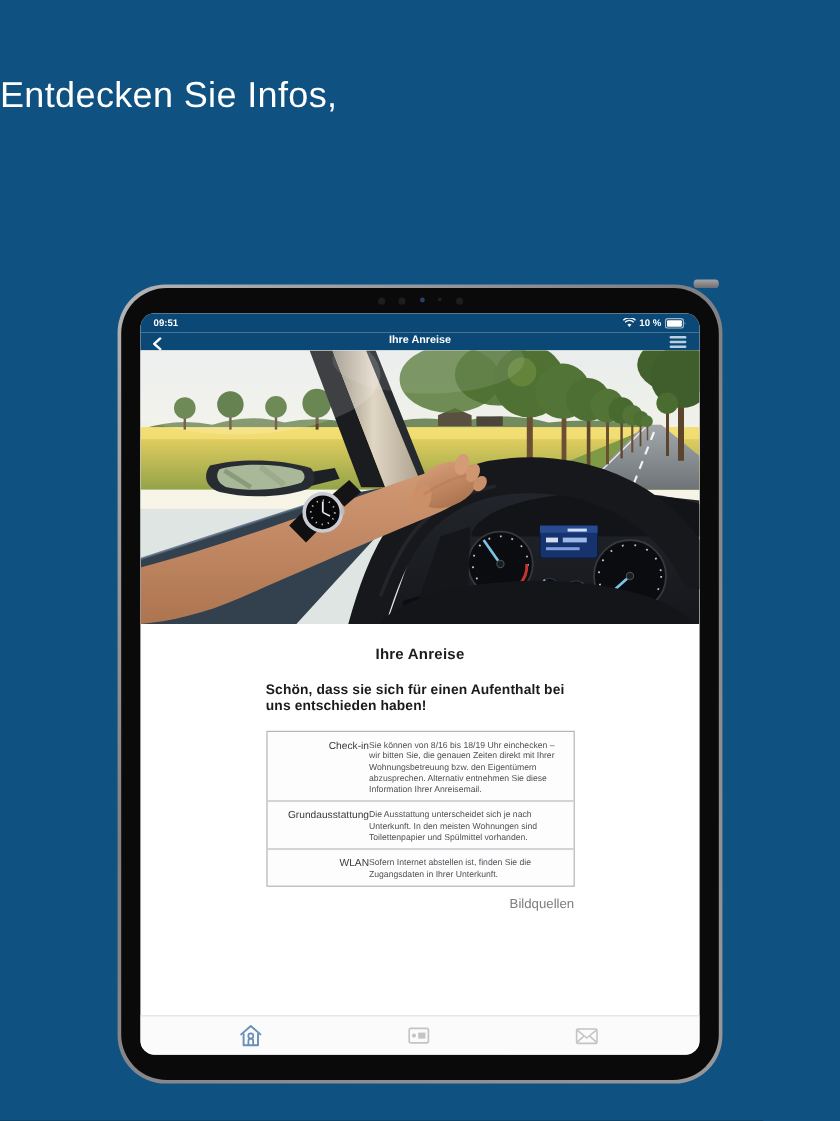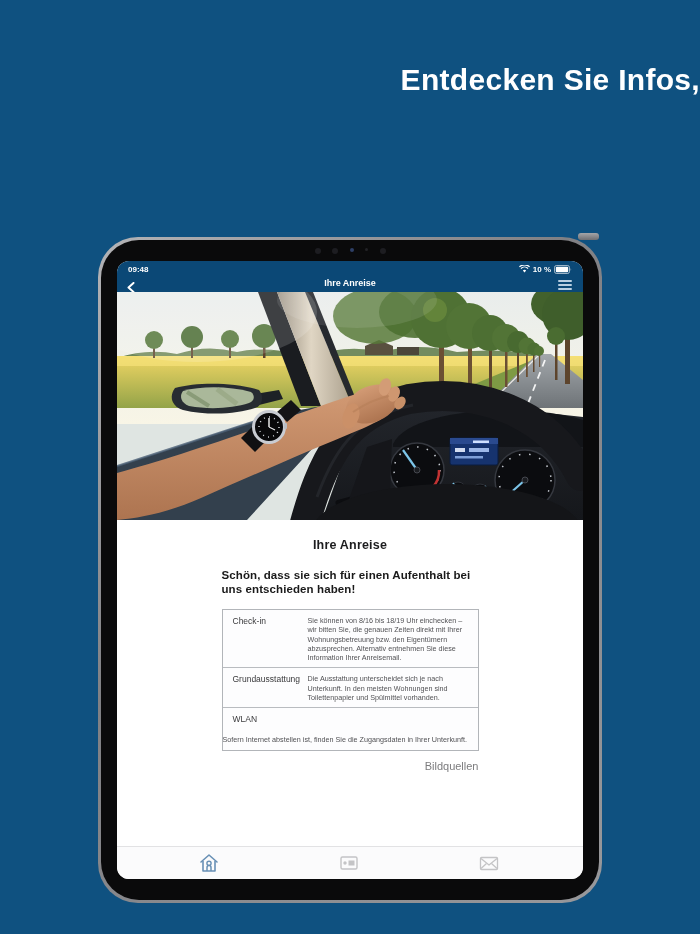--- a/index.html
+++ b/index.html
@@ -4,22 +4,22 @@
 <style>
   html,body{margin:0;padding:0;}
   body{
     width:700px;height:934px;position:relative;overflow:hidden;
     background:#0F5180;
     font-family:"Liberation Sans","DejaVu Sans",sans-serif;
     -webkit-font-smoothing:antialiased;
   }
   
   .hero{
-    position:absolute;top:57px;left:0;width:700px;text-align:right;
-    color:#ffffff;font-size:30px;line-height:45px;font-weight:700;letter-spacing:.3px;
+    position:absolute;top:57px;left:0;width:700px;text-align:left;
+    color:#ffffff;font-size:30px;line-height:45px;font-weight:400;letter-spacing:.3px;
   }
   .hero span{display:block;}
   
   .power-btn{
     position:absolute;left:578px;top:233px;width:21px;height:7px;border-radius:3px;
     background:linear-gradient(#a5a5a8,#6e6e72);
   }
   .device{
     position:absolute;left:98px;top:237px;width:498px;height:660px;border-radius:40px;
     background:linear-gradient(135deg,#b4b4b7,#808084 40%,#98989b);
@@ -57,22 +57,22 @@
   .photo{height:228px;position:relative;background:#dfe5e2;}
   .photo svg{display:block;}
   
   .content{position:relative;}
   .c-heading{margin-top:18px;text-align:center;font-size:12.5px;font-weight:700;color:#1c1c1e;letter-spacing:.2px;}
   .col{width:257px;margin:16px auto;text-align:left;}
   .intro-bold{margin-top:11px;font-size:11.5px;line-height:14px;font-weight:700;color:#1a1a1a;letter-spacing:.1px;}
   .intro-text{margin-top:12px;font-size:11px;line-height:14px;color:#9b9b9d;}
   .info-table{margin-top:13px;border:1px solid #b2b5b9;background:#fdfdfe;}
   .row{display:flex;border-bottom:1px solid #b9bcc0;}
-  .row:last-child{border-bottom:none;flex-direction:column;}
-  .row .lbl{width:75px;flex:none;padding:6px 0 5px 10px;font-size:8.5px;color:#3a3a3c;}
+  .row:last-child{border-bottom:none;}
+  .row .lbl{width:75px;flex:none;padding:6px 0 5px 10px;font-size:8.5px;color:#3a3a3c;text-align:right;}
   .row .txt{flex:1;padding:6px 8px 5px 0;font-size:7.2px;line-height:9.3px;color:#515154;}
   .sources{margin-top:9px;text-align:right;font-size:11px;color:#7c7c7e;cursor:pointer;}
   
   .tabbar{
     position:absolute;bottom:0;left:0;width:100%;height:32px;
     background:#fbfbfc;border-top:1px solid #e2e2e4;
   }
   .tab{position:absolute;top:5px;transform:translateX(-50%);width:24px;height:24px;cursor:pointer;}
   .tab-1{left:20%;} .tab-2{left:50%;} .tab-3{left:80%;}
 </style>
@@ -90,21 +90,21 @@
       <i class="cam-1"></i>
         <i class="cam-2"></i>
         <i class="cam-3"></i>
         <i class="cam-4"></i>
         <i class="cam-5"></i>
     </div>
 
     <div class="screen">
 
       <div class="statusbar">
-        <span>09:48</span>
+        <span>09:51</span>
         <span class="sb-right">
           <svg width="11" height="8" viewBox="0 0 11 8">
             <path d="M5.5 7.4 L7.2 5.4 A3 3 0 0 0 3.8 5.4 Z" fill="#fff"></path>
             <path d="M1.9 3.5 A5.2 5.2 0 0 1 9.1 3.5" stroke="#fff" stroke-width="1.1" fill="none"></path>
             <path d="M0.4 1.8 A7.6 7.6 0 0 1 10.6 1.8" stroke="#fff" stroke-width="1.1" fill="none"></path>
           </svg>
           <span>10 %</span>
           <svg width="18" height="9" viewBox="0 0 18 9">
             <rect x="0.5" y="0.5" width="15" height="8" rx="2" fill="none" stroke="#fff" stroke-opacity=".6"></rect>
             <rect x="1.8" y="1.8" width="12.4" height="5.4" rx="1" fill="#fff"></rect>

